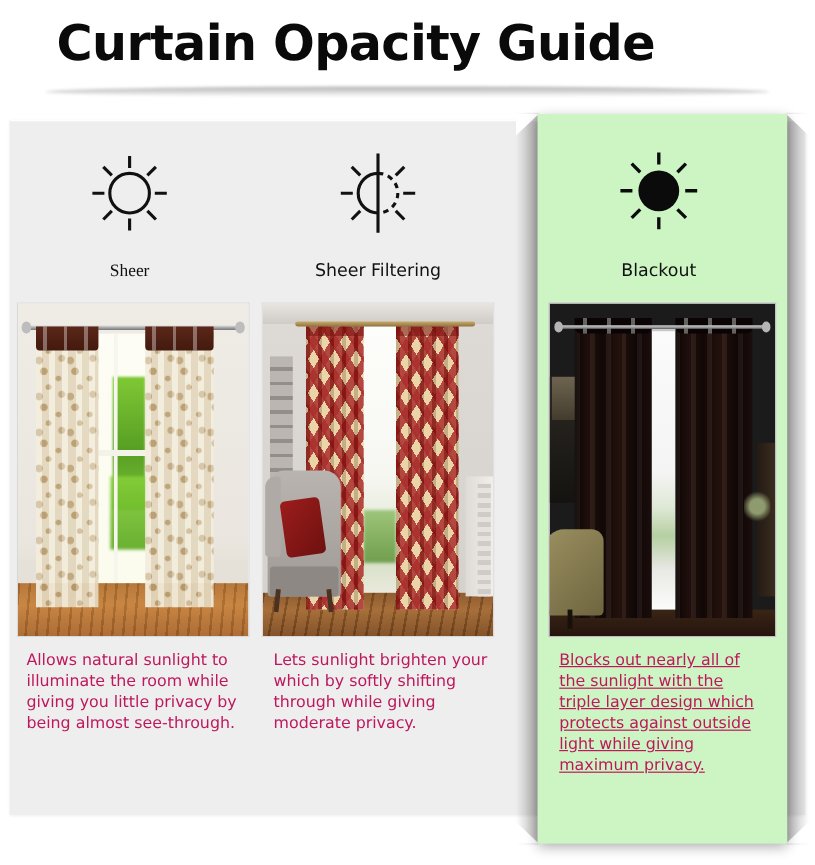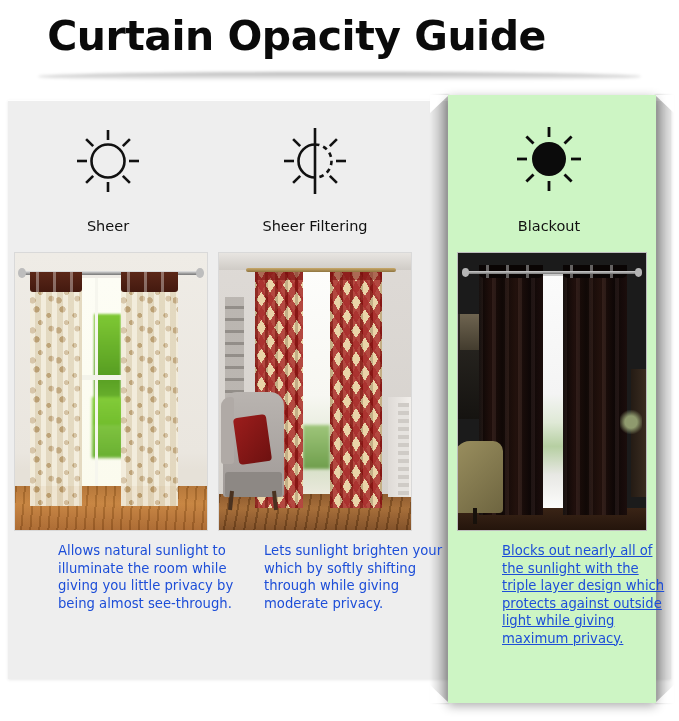--- a/index.html
+++ b/index.html
@@ -127,23 +127,22 @@
     overflow: hidden;
   }
 
   
   .desc {
     position: absolute;
     z-index: 6;
     font-family: "DejaVu Sans", sans-serif;
     font-size: 13.2px;
     line-height: 17.5px;
-    color: #1d4ed8;
+    color: #be185d;
     white-space: pre-line;
-    margin-left: 36px;
   }
 
   
   .p1-wall { position:absolute; inset:0; background: linear-gradient(to bottom, #efece6 0%, #eae6df 72%, #e6e1d8 78%, #e6e1d8 100%); }
   .p1-floor { position:absolute; left:0; bottom:0; width:100%; height:16%;
     background: linear-gradient(to bottom, #b2702f, #c57f38 40%, #a8642a); }
   .p1-floor:after { content:""; position:absolute; inset:0;
     background: repeating-linear-gradient(95deg, rgba(0,0,0,0.12) 0 2px, rgba(255,255,255,0.06) 2px 9px); }
   .p1-window { position:absolute; left:27%; top:9%; width:31%; height:75%;
     background: linear-gradient(to bottom, #fdfdf5, #fbfbee); }
@@ -289,21 +288,21 @@
       <line x1="35" y1="56" x2="35" y2="66"></line>
       <line x1="4" y1="35" x2="14" y2="35"></line>
       <line x1="56" y1="35" x2="66" y2="35"></line>
       <line x1="13.1" y1="13.1" x2="20.2" y2="20.2"></line>
       <line x1="49.8" y1="49.8" x2="56.9" y2="56.9"></line>
       <line x1="13.1" y1="56.9" x2="20.2" y2="49.8"></line>
       <line x1="49.8" y1="20.2" x2="56.9" y2="13.1"></line>
     </g>
   </svg>
 </div>
-<div class="cat-label" style="left:38px; top:218px; width:140px;">Sheer</div>
+<div class="cat-label" style="left:38px; top:218px; width:140px;font-family:Liberation Serif, serif;">Sheer</div>
 
 <div class="photo" style="left:14px; top:252px; width:192px; height:277px;">
   <div class="photo-inner">
     <div class="p1-wall"></div>
     <div class="p1-window"></div>
     <div class="p1-green"></div>
     <div class="p1-green2"></div>
     <div class="p1-mullion-v"></div>
     <div class="p1-mullion-h"></div>
     <div class="p1-floor"></div>

